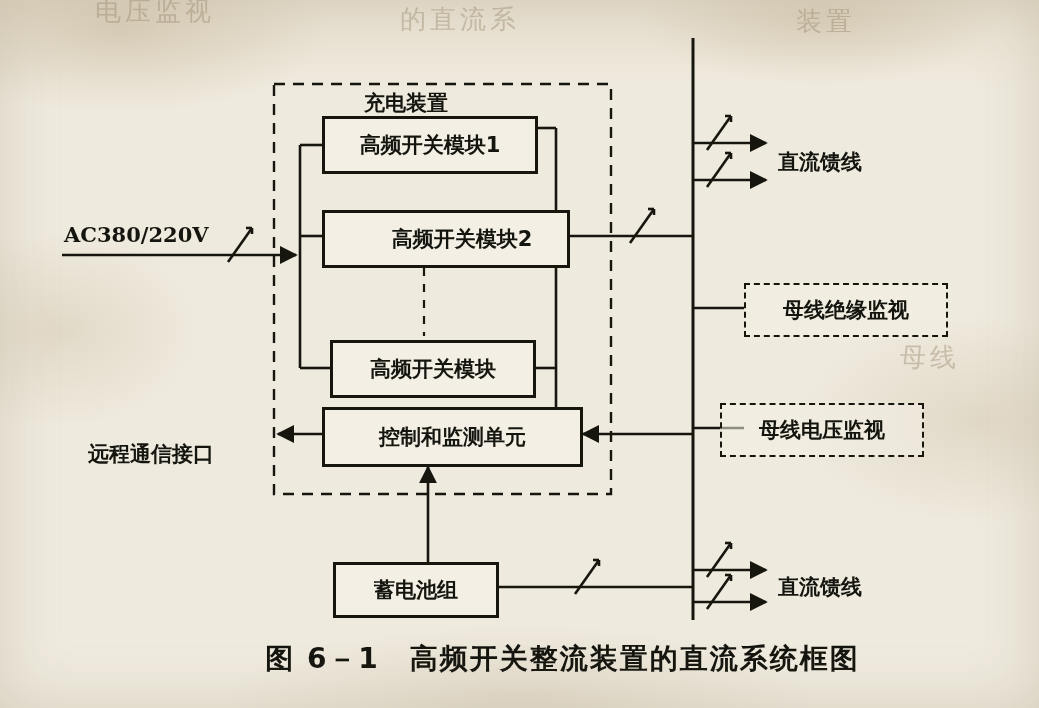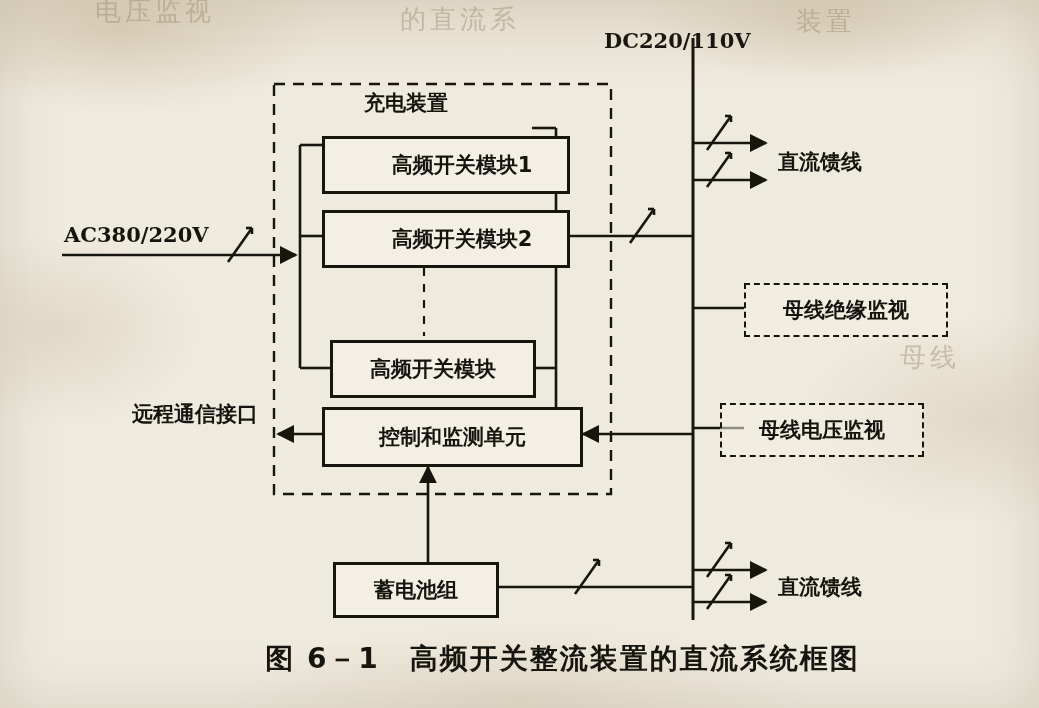--- a/index.html
+++ b/index.html
@@ -174,21 +174,21 @@
       <line x1="707" y1="577" x2="731" y2="543"></line>
       <line x1="725" y1="543" x2="731" y2="543"></line>
       <line x1="731" y1="543" x2="731" y2="549"></line>
       <line x1="707" y1="609" x2="731" y2="575"></line>
       <line x1="725" y1="575" x2="731" y2="575"></line>
       <line x1="731" y1="575" x2="731" y2="581"></line>
 
     </g>
   </svg>
 
-  <div class="solid-box" style="left:322px; top:136px; width:210px; height:52px;padding-left:32px;">
+  <div class="solid-box" style="left:322px; top:116px; width:210px; height:52px;">
     <span class="box-label" style="position:static;">高频开关模块1</span>
   </div>
 
   <div class="solid-box" style="left:322px; top:210px; width:210px; height:52px;padding-left:32px;">
     <span class="box-label" style="position:static;">高频开关模块2</span>
   </div>
 
   <div class="solid-box" style="left:330px; top:340px; width:200px; height:52px;">
     <span class="box-label" style="position:static;">高频开关模块</span>
   </div>
@@ -202,24 +202,23 @@
   </div>
 
   <div class="dashed-box" style="left:744px; top:283px; width:200px; height:50px;">
     <span class="box-label" style="position:static;">母线绝缘监视</span>
   </div>
 
   <div class="dashed-box" style="left:720px; top:403px; width:200px; height:50px;">
     <span class="box-label" style="position:static;">母线电压监视</span>
   </div>
 
-  <div class="latin-label" style="left:604px; top:28px;">DC220/110V</div>
   <div class="latin-label" style="left:64px; top:222px;text-align:right;">AC380/220V</div>
 
   <div class="free-label" style="left:364px; top:89px;">充电装置</div>
-  <div class="free-label" style="left:88px; top:400px;margin-left:44px;">远程通信接口</div>
+  <div class="free-label" style="left:88px; top:440px;">远程通信接口</div>
   <div class="free-label" style="left:778px; top:148px;">直流馈线</div>
   <div class="free-label" style="left:778px; top:573px;">直流馈线</div>
 
   <div class="caption" style="left:0; top:640px;">图 6－1　高频开关整流装置的直流系统框图</div>
 
   <div class="edge-shadow"></div>
 </div>
 
 </body></html>

